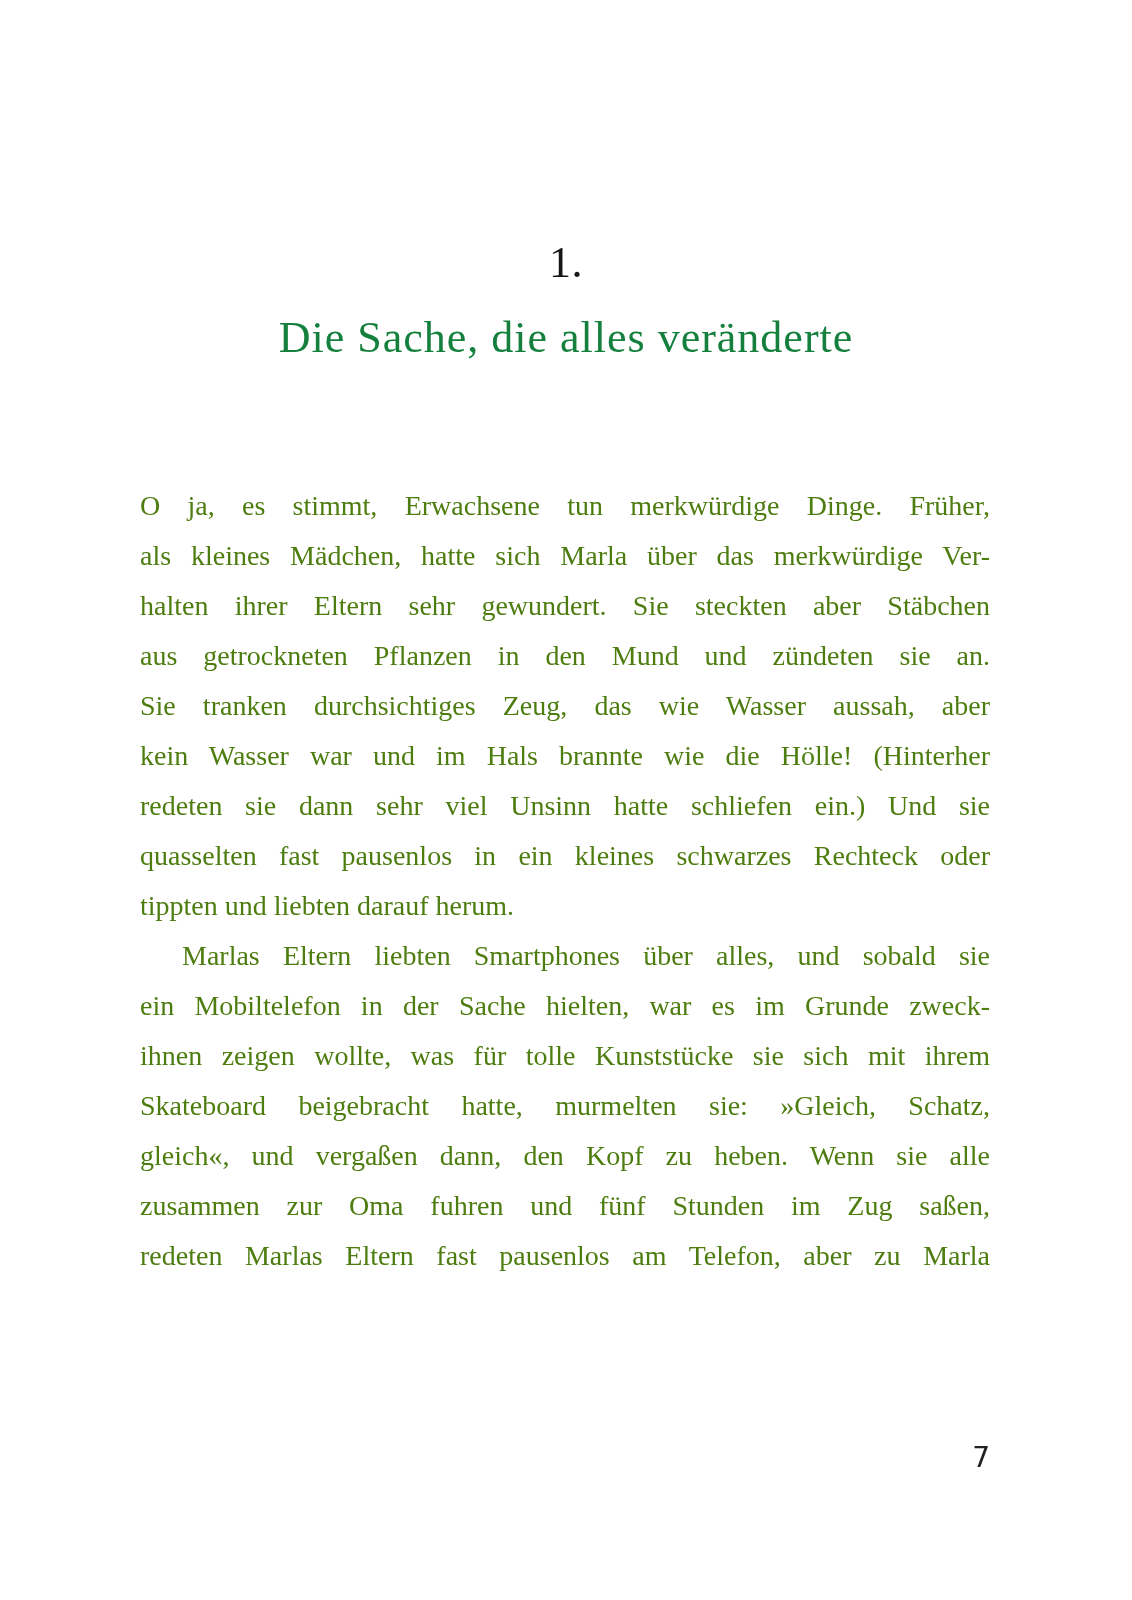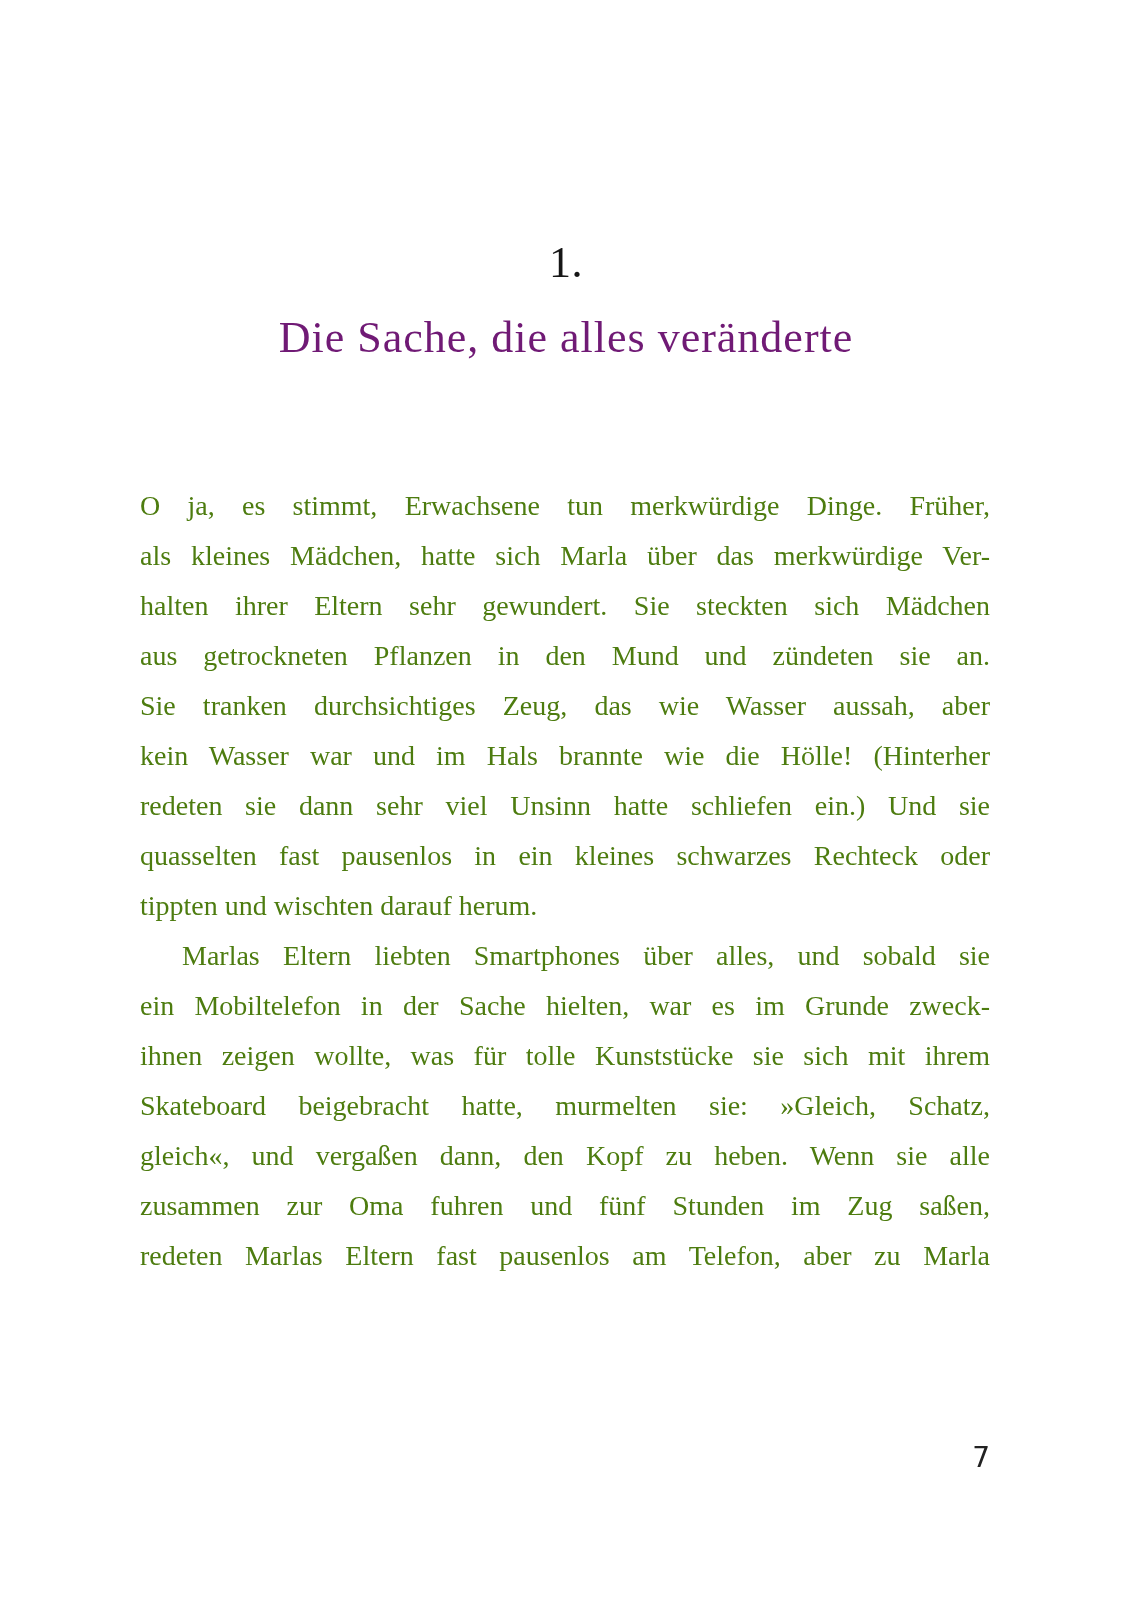--- a/index.html
+++ b/index.html
@@ -32,21 +32,21 @@
     top: 316px;
     left: 0;
     width: 100%;
     margin: 0;
     text-align: center;
     font-family: "Liberation Serif", serif;
     font-weight: normal;
     font-size: 44px;
     line-height: 1;
     letter-spacing: 1px;
-    color: #701a75;
+    color: #15803d;
   }
   .body-text {
     position: absolute;
     top: 481px;
     left: 140px;
     width: 850px;
     font-family: "Liberation Serif", serif;
     font-size: 28px;
     line-height: 50px;
     color: #4d7c0f;
@@ -85,27 +85,27 @@
 <div class="page">
 
   <div class="chapter-number">1.</div>
 
   <h1 class="chapter-title">Die Sache, die alles veränderte</h1>
 
   <div class="body-text">
     <p class="para">
       <span class="line">O ja, es stimmt, Erwachsene tun merkwürdige Dinge. Früher,</span>
       <span class="line">als kleines Mädchen, hatte sich Marla über das merkwürdige Ver-</span>
-      <span class="line">halten ihrer Eltern sehr gewundert. Sie steckten sich Mädchen</span>
+      <span class="line">halten ihrer Eltern sehr gewundert. Sie steckten aber Stäbchen</span>
       <span class="line">aus getrockneten Pflanzen in den Mund und zündeten sie an.</span>
       <span class="line">Sie tranken durchsichtiges Zeug, das wie Wasser aussah, aber</span>
       <span class="line">kein Wasser war und im Hals brannte wie die Hölle! (Hinterher</span>
       <span class="line">redeten sie dann sehr viel Unsinn hatte schliefen ein.) Und sie</span>
       <span class="line">quasselten fast pausenlos in ein kleines schwarzes Rechteck oder</span>
-      <span class="line para-last">tippten und wischten darauf herum.</span>
+      <span class="line para-last">tippten und liebten darauf herum.</span>
     </p>
     <p class="para">
       <span class="line indent">Marlas Eltern liebten Smartphones über alles, und sobald sie</span>
       <span class="line">ein Mobiltelefon in der Sache hielten, war es im Grunde zweck-</span>
       <span class="line">ihnen zeigen wollte, was für tolle Kunststücke sie sich mit ihrem</span>
       <span class="line">Skateboard beigebracht hatte, murmelten sie: »Gleich, Schatz,</span>
       <span class="line">gleich«, und vergaßen dann, den Kopf zu heben. Wenn sie alle</span>
       <span class="line">zusammen zur Oma fuhren und fünf Stunden im Zug saßen,</span>
       <span class="line">redeten Marlas Eltern fast pausenlos am Telefon, aber zu Marla</span>
     </p>

